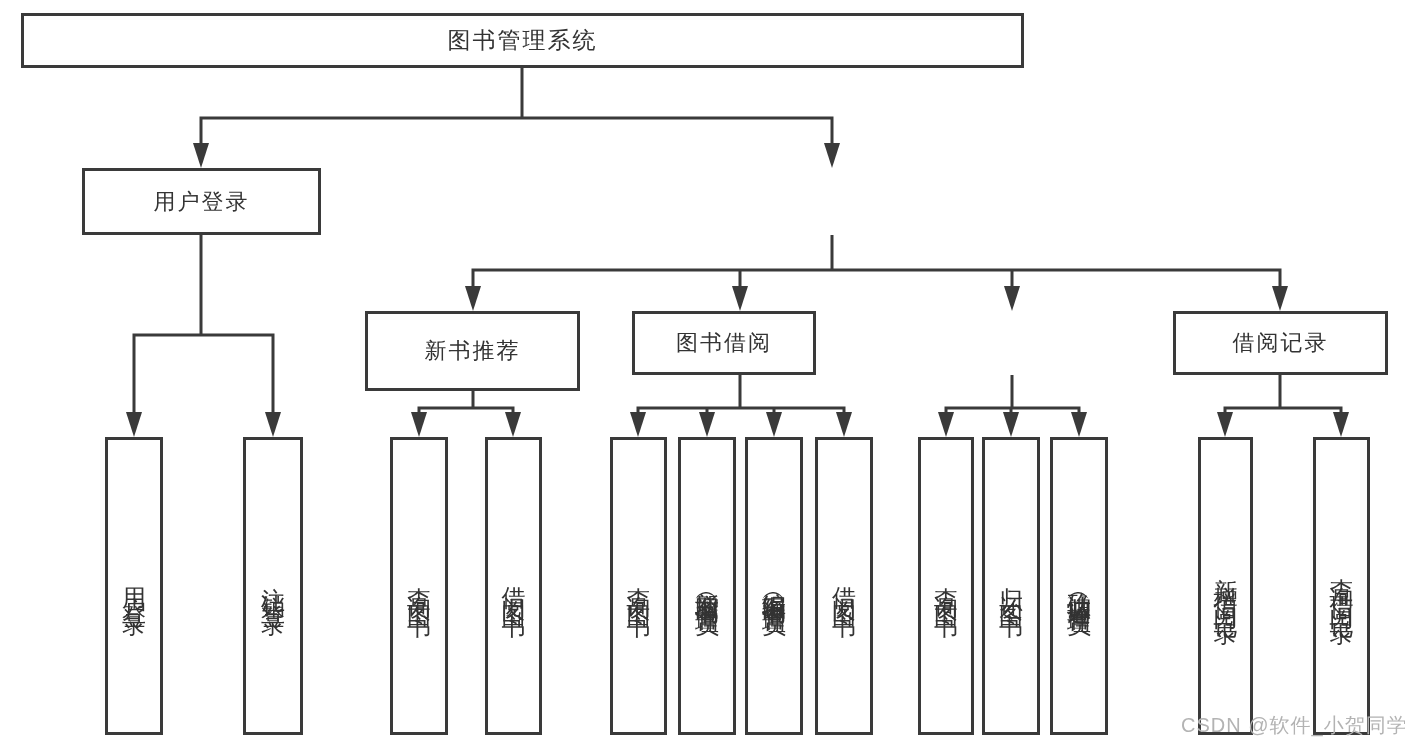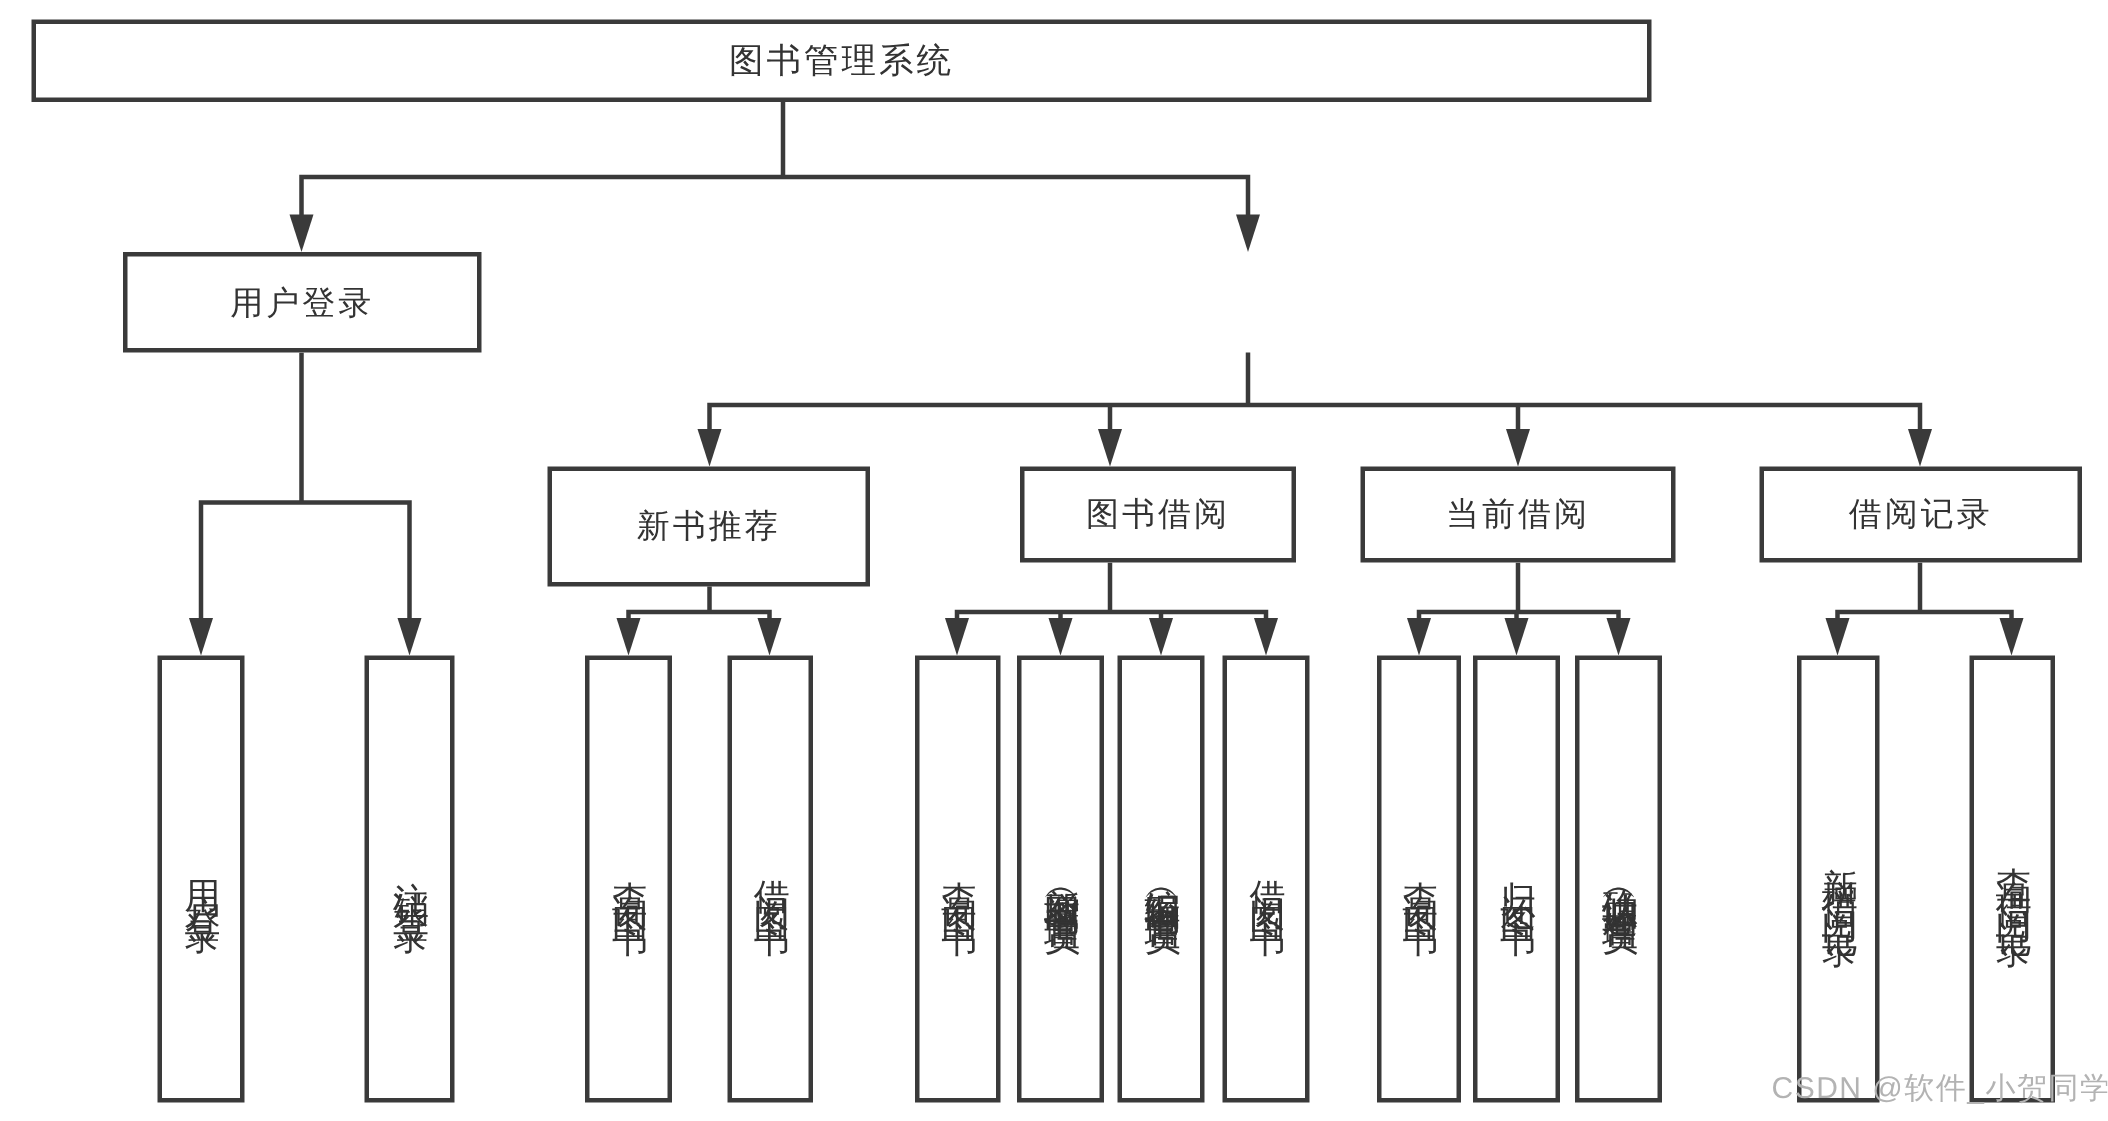--- a/index.html
+++ b/index.html
@@ -93,36 +93,33 @@
       <polygon points="766,412 782,412 774,437"></polygon>
       <polygon points="836,412 852,412 844,437"></polygon>
       <polygon points="938,412 954,412 946,437"></polygon>
       <polygon points="1003,412 1019,412 1011,437"></polygon>
       <polygon points="1071,412 1087,412 1079,437"></polygon>
       <polygon points="1217,412 1233,412 1225,437"></polygon>
       <polygon points="1333,412 1349,412 1341,437"></polygon>
     </g>
   </svg>
 
-  <div class="box root-box" style="left:21px; top:13px; width:1080px; height:55px;">
+  <div class="box root-box" style="left:21px; top:13px; width:1003px; height:55px;">
     <span class="h-label">图书管理系统</span>
   </div>
 
   <div class="box" style="left:82px; top:168px; width:239px; height:67px;">
     <span class="h-label">用户登录</span>
   </div>
 
   <div class="box" style="left:365px; top:311px; width:215px; height:80px;">
     <span class="h-label">新书推荐</span>
   </div>
-  <div class="box" style="left:632px; top:311px; width:184px; height:64px;margin-left:48px;">
+  <div class="box" style="left:632px; top:311px; width:184px; height:64px;">
     <span class="h-label">图书借阅</span>
-  </div>
-  <div class="box" style="left:907px; top:311px; width:210px; height:64px;">
-    <span class="h-label">当前借阅</span>
   </div>
   <div class="box" style="left:1173px; top:311px; width:215px; height:64px;">
     <span class="h-label">借阅记录</span>
   </div>
 
   <div class="box" style="left:105px; top:437px; width:58px; height:298px;">
     <span class="v-label">用户登录</span>
   </div>
   <div class="box" style="left:243px; top:437px; width:60px; height:298px;">
     <span class="v-label">注销登录</span>

